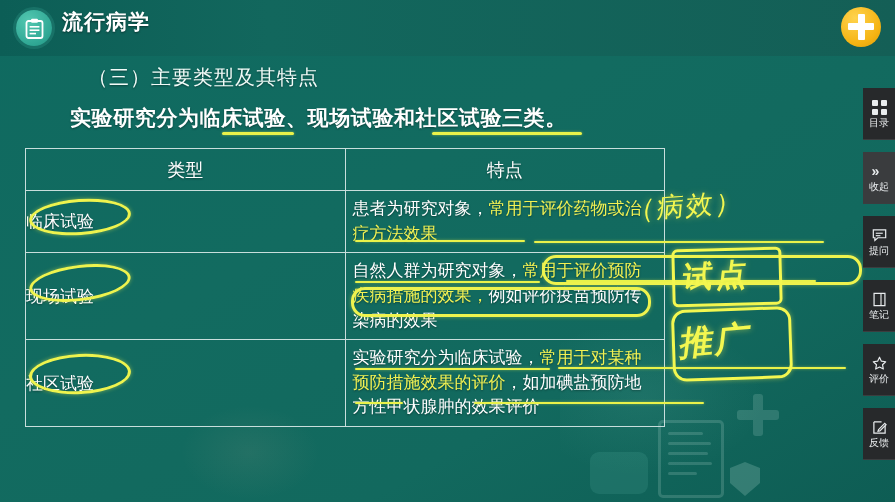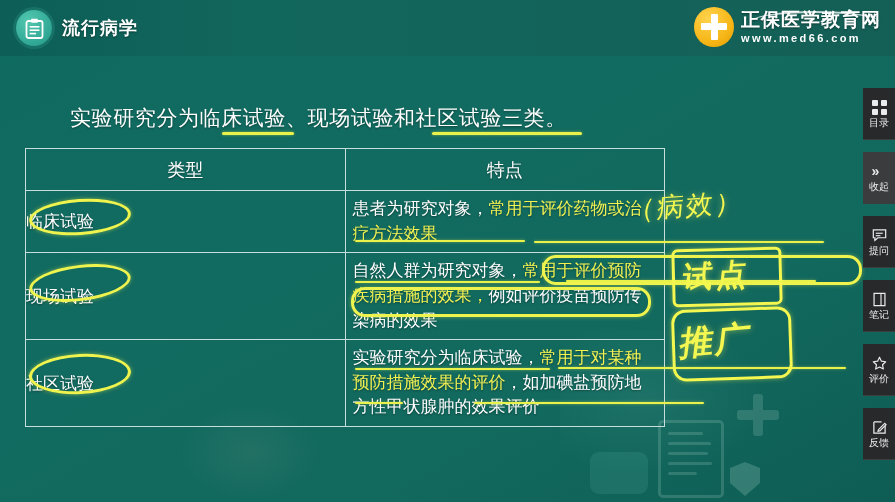--- a/index.html
+++ b/index.html
@@ -63,22 +63,22 @@
   }
   #logo-badge {
     position:absolute; left:16px; top:10px;
     width:36px; height:36px; border-radius:50%;
     background: radial-gradient(circle at 35% 30%, #52c7b0 0%, #2fa794 70%, #23917f 100%);
     display:flex; align-items:center; justify-content:center;
     box-shadow: 0 0 0 3px rgba(80,200,180,.18);
   }
   #logo-badge svg { display:block; }
   #course-title {
-    position:absolute; left:62px; top:16px;
-    font-size:18px; color:#ffffff; letter-spacing:1px;
+    position:absolute; left:62px; top:8px;
+    font-size:21px; color:#ffffff; letter-spacing:1px;
     font-weight:700; text-shadow: 0 1px 2px rgba(0,0,0,.45); font-family: Liberation Serif, serif;
   }
   #brand {
     position:absolute; right:14px; top:7px;
     display:flex; align-items:center; gap:7px;
   }
   #brand-mark {
     width:40px; height:40px; border-radius:50%;
     background: radial-gradient(circle at 35% 28%, #ffd34d 0%, #f5b413 65%, #dd9b06 100%);
     position:relative;
@@ -106,20 +106,21 @@
   
   #heading {
     position:absolute; left:88px; top:64px;
     font-size:20px; color:#f2fbf8; letter-spacing:1px;
     text-shadow:0 1px 2px rgba(0,0,0,.4);
   }
   #lead {
     position:absolute; left:70px; top:104px;
     font-size:21px; color:#ffffff; letter-spacing:.6px;
     text-shadow:0 1px 2px rgba(0,0,0,.4);
+    font-weight:bold;
   }
   #lead .ul1, #lead .ul2 {
     position:absolute; height:3px; background:#e9f24a; border-radius:2px;
     bottom:-3px; box-shadow:0 0 3px rgba(233,242,74,.5);
   }
   #lead .ul1 { left:152px; width:72px; }
   #lead .ul2 { left:362px; width:150px; }
 
   
   #tbl {
@@ -241,28 +242,24 @@
         <rect x="6" y="0.8" width="7" height="4" rx="1.2" fill="#ffffff"></rect>
         <rect x="4.6" y="8" width="9.8" height="1.6" fill="#ffffff"></rect>
         <rect x="4.6" y="11.4" width="9.8" height="1.6" fill="#ffffff"></rect>
         <rect x="4.6" y="14.8" width="6.4" height="1.6" fill="#ffffff"></rect>
       </svg>
     </div>
     <div id="course-title">流行病学</div>
 
     <div id="brand">
       <div id="brand-mark"></div>
-      <div id="brand-text">
-        <div id="brand-swoosh"></div>
-        <span id="brand-name">正保医学教育网</span>
-        <span id="brand-url">www.med66.com</span>
-      </div>
     </div>
   </div>
 
+  <div id="heading">（三）主要类型及其特点</div>
 
   <div id="lead">
     <span>实验研究分为临床试验、现场试验和社区试验三类。</span>
     <span class="ul1"></span>
     <span class="ul2"></span>
   </div>
 
   <table id="tbl">
     <thead>
       <tr>

